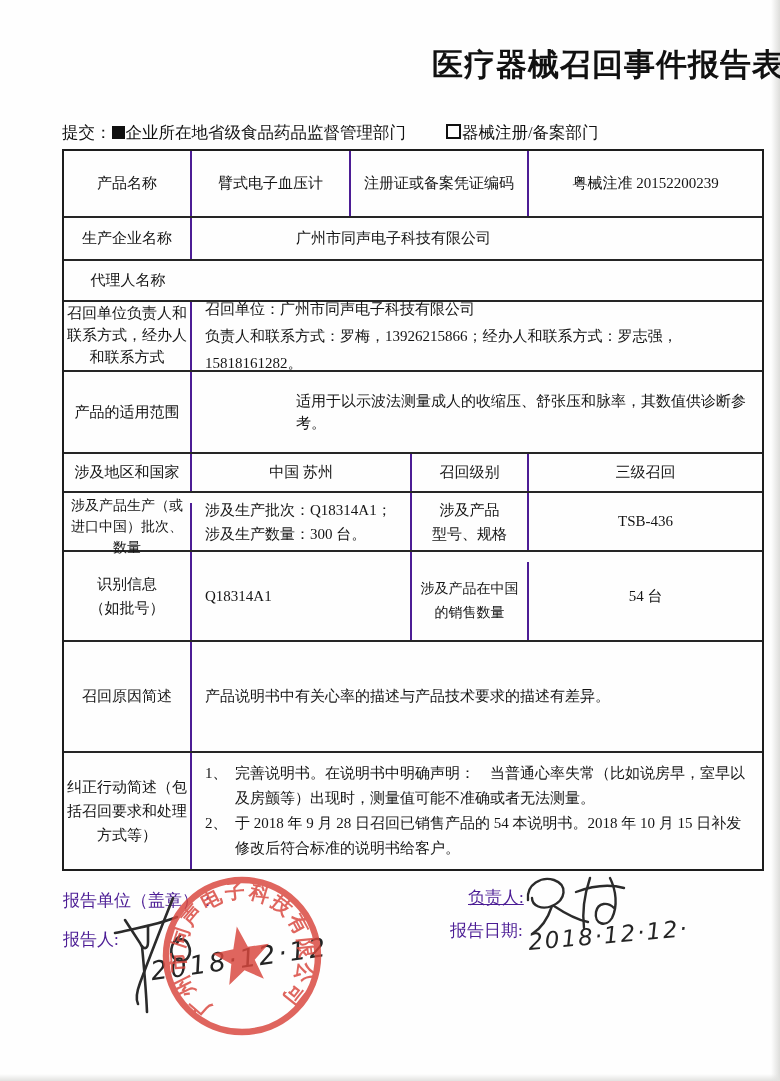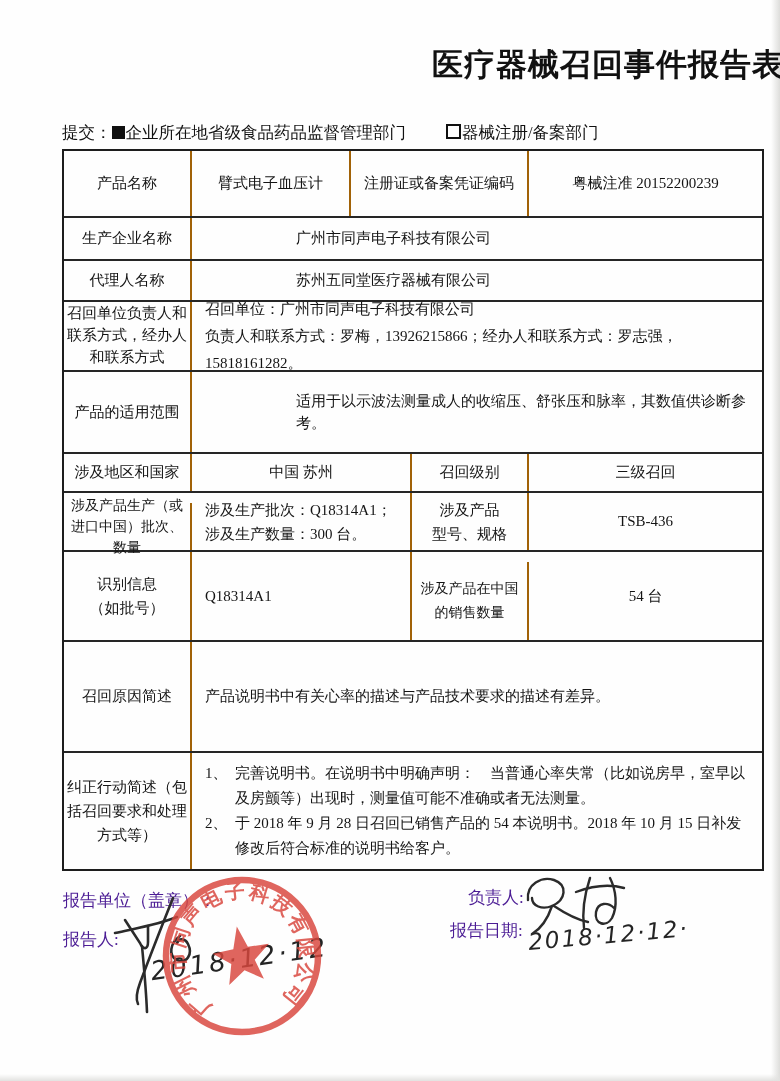--- a/index.html
+++ b/index.html
@@ -17,21 +17,21 @@
   .cb{display:inline-block;width:13px;height:13px;vertical-align:-1px;margin-right:1px;}
   .cb.filled{background:#101010;}
   .cb.empty{border:2px solid #101010;width:11px;height:11px;background:transparent;}
   .opt2{margin-left:40px;}
 
   
   .tbl{position:absolute;left:62px;top:149px;width:702px;border:2.5px solid #1d1d1d;
        box-sizing:border-box;display:flex;flex-direction:column;}
   .row{display:flex;border-bottom:2px solid #262626;box-sizing:border-box;}
   .row:last-child{border-bottom:none;}
-  .c{box-sizing:border-box;border-right:2px solid #a16207;display:flex;
+  .c{box-sizing:border-box;border-right:2px solid #4c1d95;display:flex;
      align-items:center;justify-content:center;text-align:center;
      font-size:15px;line-height:1.5;padding:2px 6px;color:#141414;}
   .c:last-child{border-right:none;}
   .w128{flex:0 0 128px;}
   .w159{flex:0 0 159px;}
   .w178{flex:0 0 178px;}
   .w220{flex:0 0 220px;}
   .w117{flex:0 0 117px;}
   .grow{flex:1 1 auto;}
   .left{justify-content:flex-start;text-align:left;}
@@ -75,21 +75,20 @@
       <div class="c grow">粤械注准 20152200239</div>
     </div>
 
     <div class="row" style="height:43px">
       <div class="c w128">生产企业名称</div>
       <div class="c grow left pl-lg">广州市同声电子科技有限公司</div>
     </div>
 
     <div class="row" style="height:41px">
       <div class="c w128">代理人名称</div>
-      <div class="c grow left pl-lg">苏州五同堂医疗器械有限公司</div>
     </div>
 
     <div class="row" style="height:70px">
       <div class="c w128" style="line-height:1.45;padding:2px 2px;">召回单位负责人和联系方式，经办人和联系方式</div>
       <div class="c grow left pl-sm colcell" style="align-items:flex-start;justify-content:center;">
         <div class="lh27">召回单位：广州市同声电子科技有限公司</div>
         <div class="lh27">负责人和联系方式：罗梅，13926215866；经办人和联系方式：罗志强，15818161282。</div>
       </div>
     </div>
 
@@ -149,21 +148,21 @@
             <span class="txt">于 2018 年 9 月 28 日召回已销售产品的 54 本说明书。2018 年 10 月 15 日补发修改后符合标准的说明书给客户。</span>
           </div>
         </div>
       </div>
     </div>
 
   </div>
 
   <span class="flabel" style="left:63px;top:889px;">报告单位（盖章）：</span>
   <span class="flabel" style="left:63px;top:928px;">报告人:</span>
-  <span class="flabel" style="left:468px;top:886px;">负责人:</span>
+  <span class="flabel" style="left:468px;top:886px;text-decoration:underline;">负责人:</span>
   <span class="flabel" style="left:450px;top:919px;">报告日期:</span>
 
   <div class="hand" style="left:528px;top:922px;font-size:23px;transform:rotate(-5deg);letter-spacing:2px;">2018·12·12·</div>
   <div class="hand" style="left:150px;top:944px;font-size:26px;transform:rotate(-8deg);letter-spacing:3px;">2018·12·12</div>
 
   <svg class="sig" style="left:85px;top:888px;" width="135" height="132" viewBox="0 0 135 132">
     <g fill="none" stroke="#2b2b2b" stroke-width="2.6" stroke-linecap="round">
       <path d="M40,32 L55,55 C58,62 63,62 63,54 L63,38"></path>
       <path d="M30,45 C52,40 72,37 92,29"></path>
       <path d="M88,10 C80,30 68,60 55,95 C52,103 50,110 53,116"></path>

